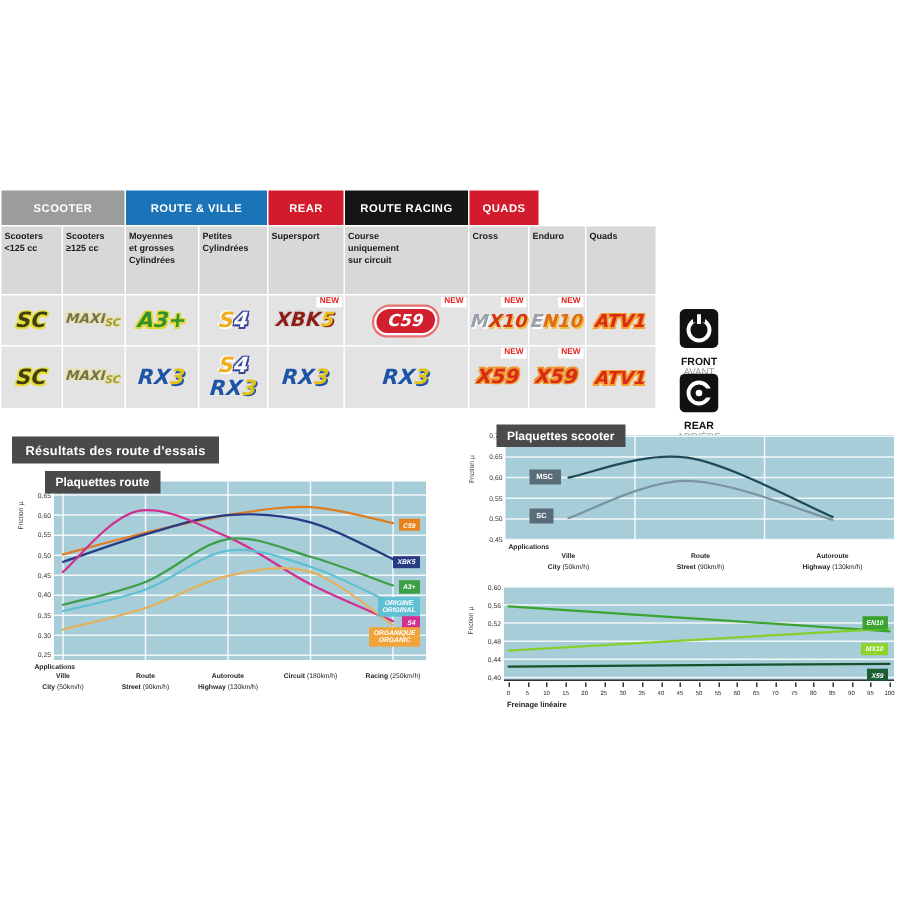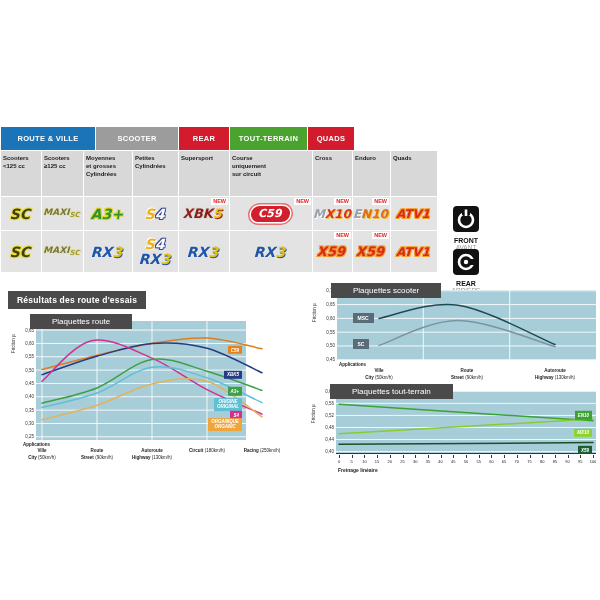--- a/index.html
+++ b/index.html
@@ -41,41 +41,41 @@
 .b-x59{font-size:13px;color:#d82a18;text-shadow:1px 1px 0 #f0972a,-1px -1px 0 #f0972a,1px -1px 0 #f0972a,-1px 1px 0 #f0972a}
 
 .frblock{position:absolute;width:34px;text-align:center}
 .frname{font-size:7px;font-weight:bold;color:#111;margin-top:1px}
 .frsub{font-size:6.5px;color:#999}
 
 #results-header{position:absolute;left:8px;top:291px;background:#4a4a4a;color:#fff;font-size:8.5px;font-weight:bold;padding:4px 9px;letter-spacing:.2px}
 
 .plot{position:absolute;background:#a7cdd9}
 .plot svg{position:absolute;left:0;top:0;overflow:visible}
-.charttitle{position:absolute;left:-6px;top:-7px;background:#4a4a4a;color:#fff;font-weight:normal;font-size:8px;padding:3px 22px;white-space:nowrap;z-index:3}
+.charttitle{position:absolute;left:-6px;top:-7px;background:#4a4a4a;color:#fff;font-weight:bold;font-size:8px;padding:3px 7px;white-space:nowrap;z-index:3}
 .ytick{position:absolute;left:-17px;width:15px;text-align:right;font-size:4.5px;color:#333}
 .ylab{position:absolute;left:-25px;top:32px;font-size:4.5px;color:#333;transform:rotate(-90deg);transform-origin:left top;white-space:nowrap}
 .endlab{position:absolute;right:4px;color:#fff;font-weight:bold;font-style:italic;font-size:4.5px;line-height:1.2;padding:1.5px 3px;text-align:center;transform:translateY(-50%);white-space:nowrap;z-index:2}
 .inlab{position:absolute;color:#fff;font-weight:bold;font-size:5px;padding:2px 5px;transform:translateY(-50%);z-index:2}
 .xapps{position:absolute;font-size:4.5px;font-weight:bold;color:#222}
 .xcat{position:absolute;font-size:4.5px;color:#222;text-align:center;transform:translateX(-50%);line-height:1.45;white-space:nowrap}
 .xcat b{font-weight:bold}.xcat span{font-weight:normal}
 .xtick{position:absolute;font-size:4px;color:#222;transform:translateX(-50%)}
 .tickmark{position:absolute;width:1px;height:2.5px;background:#333}
 .xlinlab{position:absolute;font-size:5px;font-weight:bold;color:#222;white-space:nowrap}
 </style>
 </head>
 <body>
 
 <div id="ptable">
     <div class="trow cat">
+      <div class="tcell catcell" style="width: 82px; background: rgb(156, 156, 156);">SCOOTER</div>
       <div class="tcell catcell" style="width: 94px; background: rgb(27, 116, 184);">ROUTE &amp; VILLE</div>
-      <div class="tcell catcell" style="width: 82px; background: rgb(156, 156, 156);">SCOOTER</div>
       <div class="tcell catcell" style="width: 50px; background: rgb(210, 27, 45);">REAR</div>
-      <div class="tcell catcell" style="width: 77px; background: rgb(74, 163, 46);">TOUT-TERRAIN</div>
+      <div class="tcell catcell" style="width: 82px; background: rgb(21, 21, 21);">ROUTE RACING</div>
       <div class="tcell catcell" style="width: 46px; background: rgb(210, 27, 45);">QUADS</div>
     </div>
     <div class="trow sub">
       <div class="tcell subcell" style="width: 40px;">Scooters
 &lt;125 cc</div>
       <div class="tcell subcell" style="width: 41px;">Scooters
 ≥125 cc</div>
       <div class="tcell subcell" style="width: 48px;">Moyennes
 et grosses
 Cylindrées</div>
@@ -172,21 +172,21 @@
     <circle cx="13" cy="13" r="7" fill="none" stroke="#fff" stroke-width="2.6"></circle>
     <rect x="14" y="10" width="10" height="6" fill="#111"></rect>
     <circle cx="13" cy="13" r="2.2" fill="#fff"></circle>
   </svg>
   <div class="frname">REAR</div>
   <div class="frsub">ARRIÈRE</div>
 </div>
 
 <div id="results-header">Résultats des route d'essais</div>
 
-<div class="plot" style="left: 36px; top: 321px; width: 210px; height: 119px;">
+<div class="plot" style="left: 36px; top: 321px; width: 248px; height: 119px;">
     <svg width="262" height="119">
       <line x1="0" y1="9.071748878923772" x2="262" y2="9.071748878923772" stroke="rgba(255,255,255,0.85)" stroke-width="1"></line>
       <line x1="0" y1="22.412556053811674" x2="262" y2="22.412556053811674" stroke="rgba(255,255,255,0.85)" stroke-width="1"></line>
       <line x1="0" y1="35.75336322869955" x2="262" y2="35.75336322869955" stroke="rgba(255,255,255,0.85)" stroke-width="1"></line>
       <line x1="0" y1="49.094170403587455" x2="262" y2="49.094170403587455" stroke="rgba(255,255,255,0.85)" stroke-width="1"></line>
       <line x1="0" y1="62.43497757847535" x2="262" y2="62.43497757847535" stroke="rgba(255,255,255,0.85)" stroke-width="1"></line>
       <line x1="0" y1="75.77578475336323" x2="262" y2="75.77578475336323" stroke="rgba(255,255,255,0.85)" stroke-width="1"></line>
       <line x1="0" y1="89.11659192825113" x2="262" y2="89.11659192825113" stroke="rgba(255,255,255,0.85)" stroke-width="1"></line>
       <line x1="0" y1="102.45739910313902" x2="262" y2="102.45739910313902" stroke="rgba(255,255,255,0.85)" stroke-width="1"></line>
       <line x1="0" y1="115.79820627802691" x2="262" y2="115.79820627802691" stroke="rgba(255,255,255,0.85)" stroke-width="1"></line>
@@ -273,21 +273,20 @@
       <line x1="0" y1="0.3014354066985649" x2="260" y2="0.3014354066985649" stroke="rgba(255,255,255,0.85)" stroke-width="1"></line>
       <line x1="0" y1="12.358851674641127" x2="260" y2="12.358851674641127" stroke="rgba(255,255,255,0.85)" stroke-width="1"></line>
       <line x1="0" y1="24.416267942583723" x2="260" y2="24.416267942583723" stroke="rgba(255,255,255,0.85)" stroke-width="1"></line>
       <line x1="0" y1="36.47368421052632" x2="260" y2="36.47368421052632" stroke="rgba(255,255,255,0.85)" stroke-width="1"></line>
       <line x1="0" y1="48.5311004784689" x2="260" y2="48.5311004784689" stroke="rgba(255,255,255,0.85)" stroke-width="1"></line>
       <line x1="0" y1="60.58851674641148" x2="260" y2="60.58851674641148" stroke="rgba(255,255,255,0.85)" stroke-width="1"></line>
       <path d="M3 13.263157894736823 L257 29.842105263157894" fill="none" stroke="#3aa331" stroke-width="1.5" stroke-linecap="round" stroke-linejoin="round"></path>
       <path d="M3 42.80382775119617 L257 28.033492822966505" fill="none" stroke="#84cf2c" stroke-width="1.5" stroke-linecap="round" stroke-linejoin="round"></path>
       <path d="M3 53.354066985645936 L257 51.54545454545455" fill="none" stroke="#17512c" stroke-width="1.5" stroke-linecap="round" stroke-linejoin="round"></path>
     </svg>
-    <div class="charttitle">Plaquettes tout-terrain</div>
     <div class="ytick" style="top: -2.19856px;">0,60</div>
     <div class="ytick" style="top: 9.85885px;">0,56</div>
     <div class="ytick" style="top: 21.9163px;">0,52</div>
     <div class="ytick" style="top: 33.9737px;">0,48</div>
     <div class="ytick" style="top: 46.0311px;">0,44</div>
     <div class="ytick" style="top: 58.0885px;">0,40</div>
     <div class="ylab">Friction µ</div>
     <div class="endlab" style="background: rgb(58, 163, 49); top: 24.1148px;">
       <div>EN10</div>
     </div>

